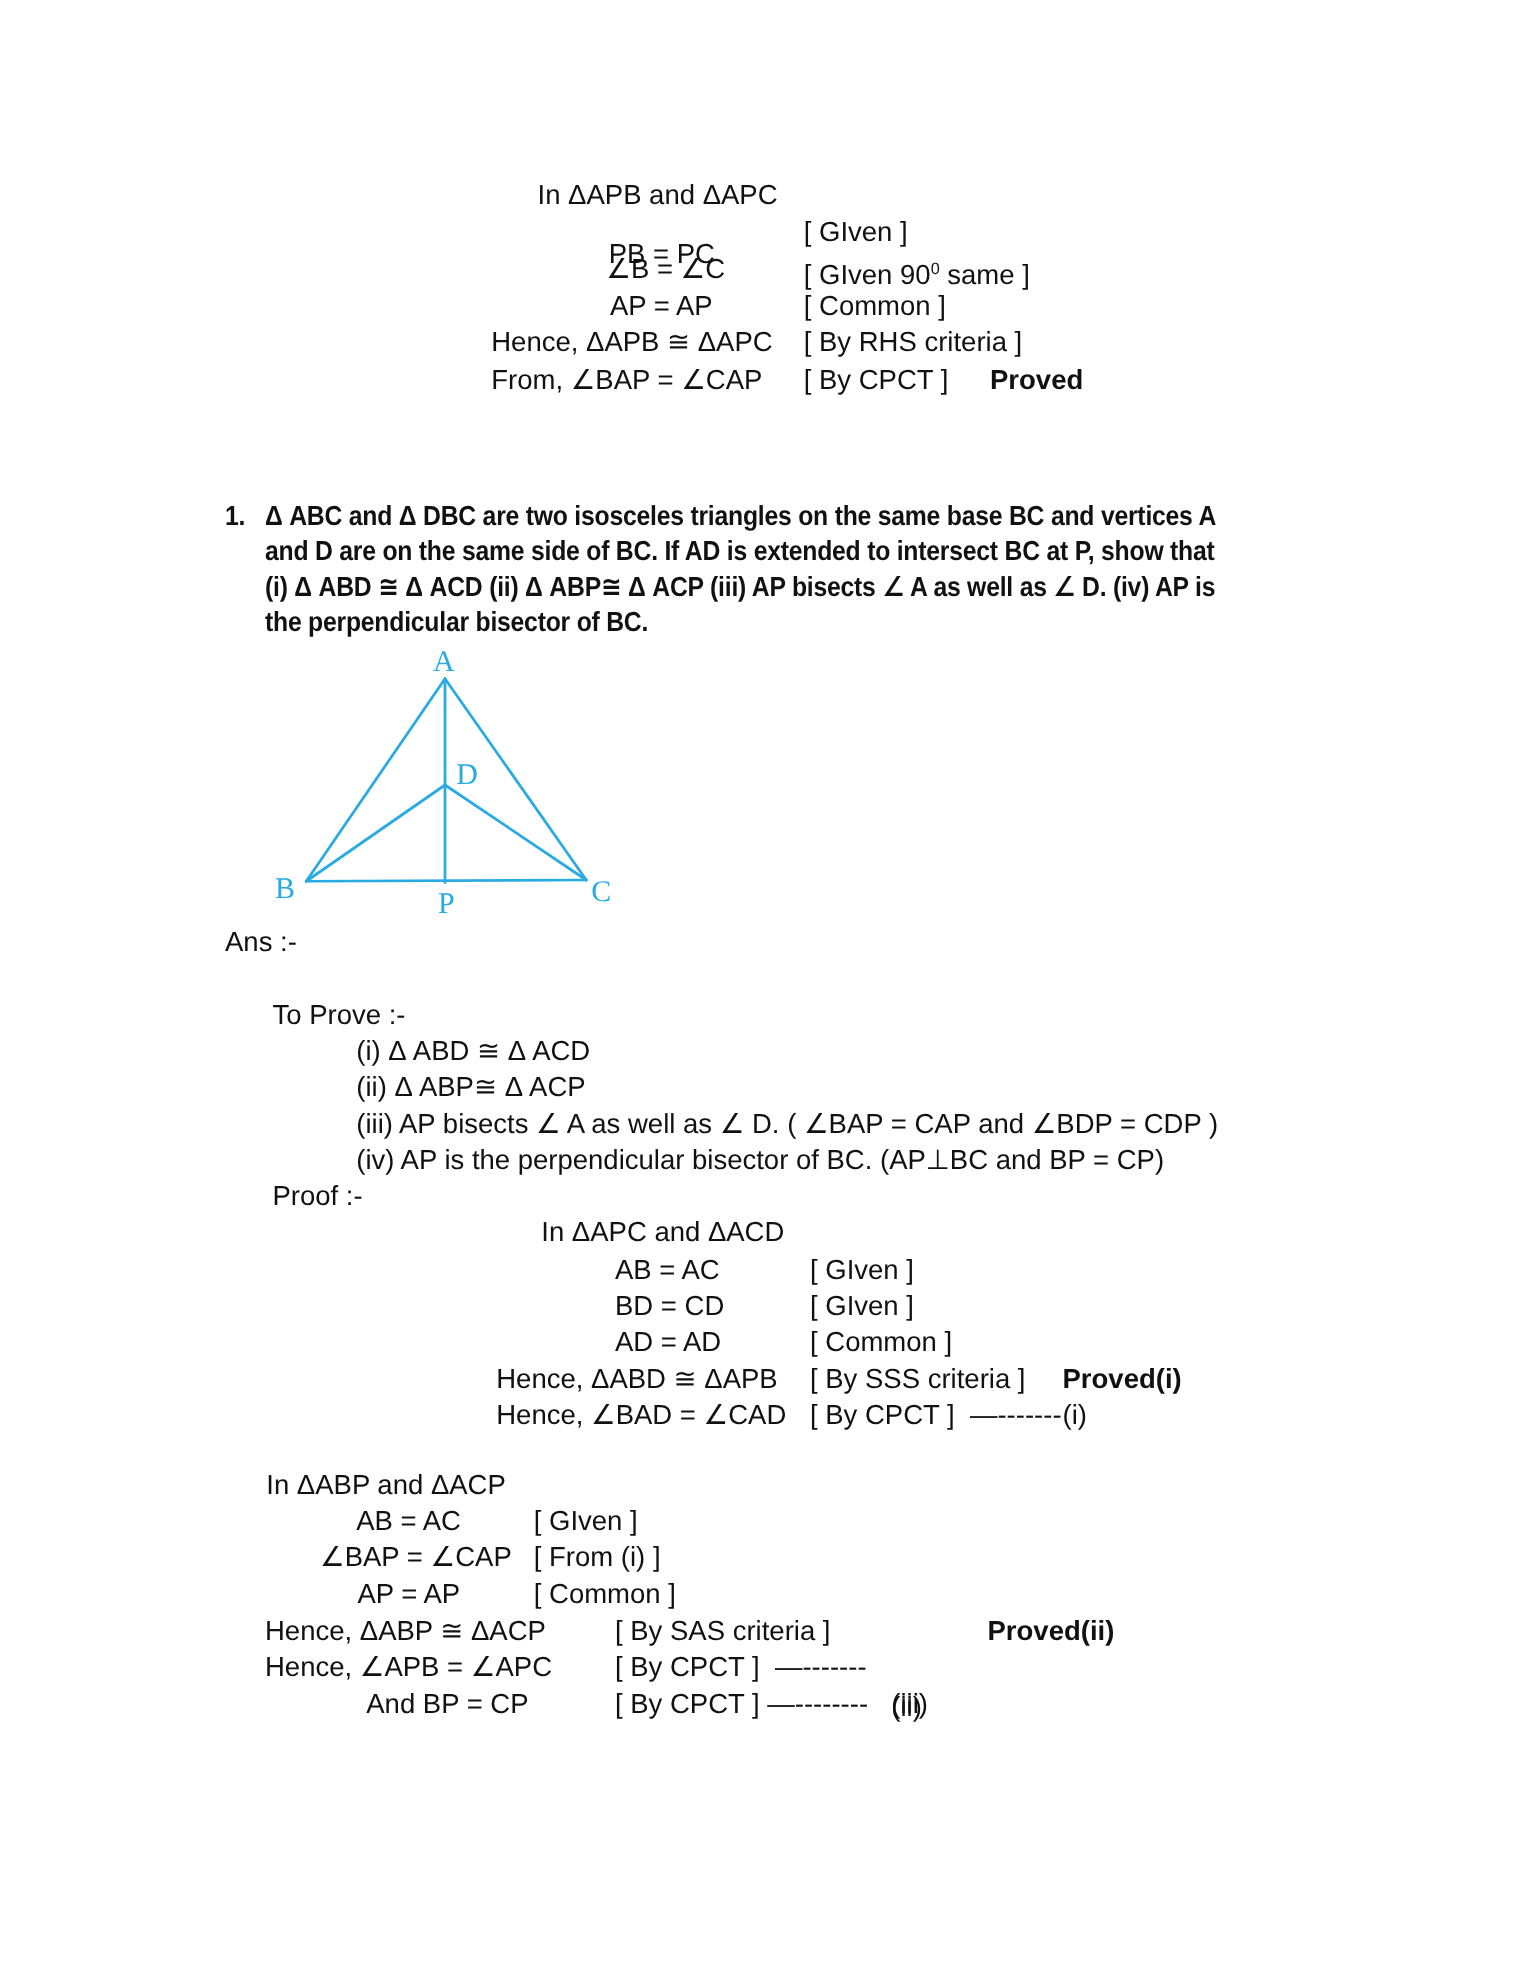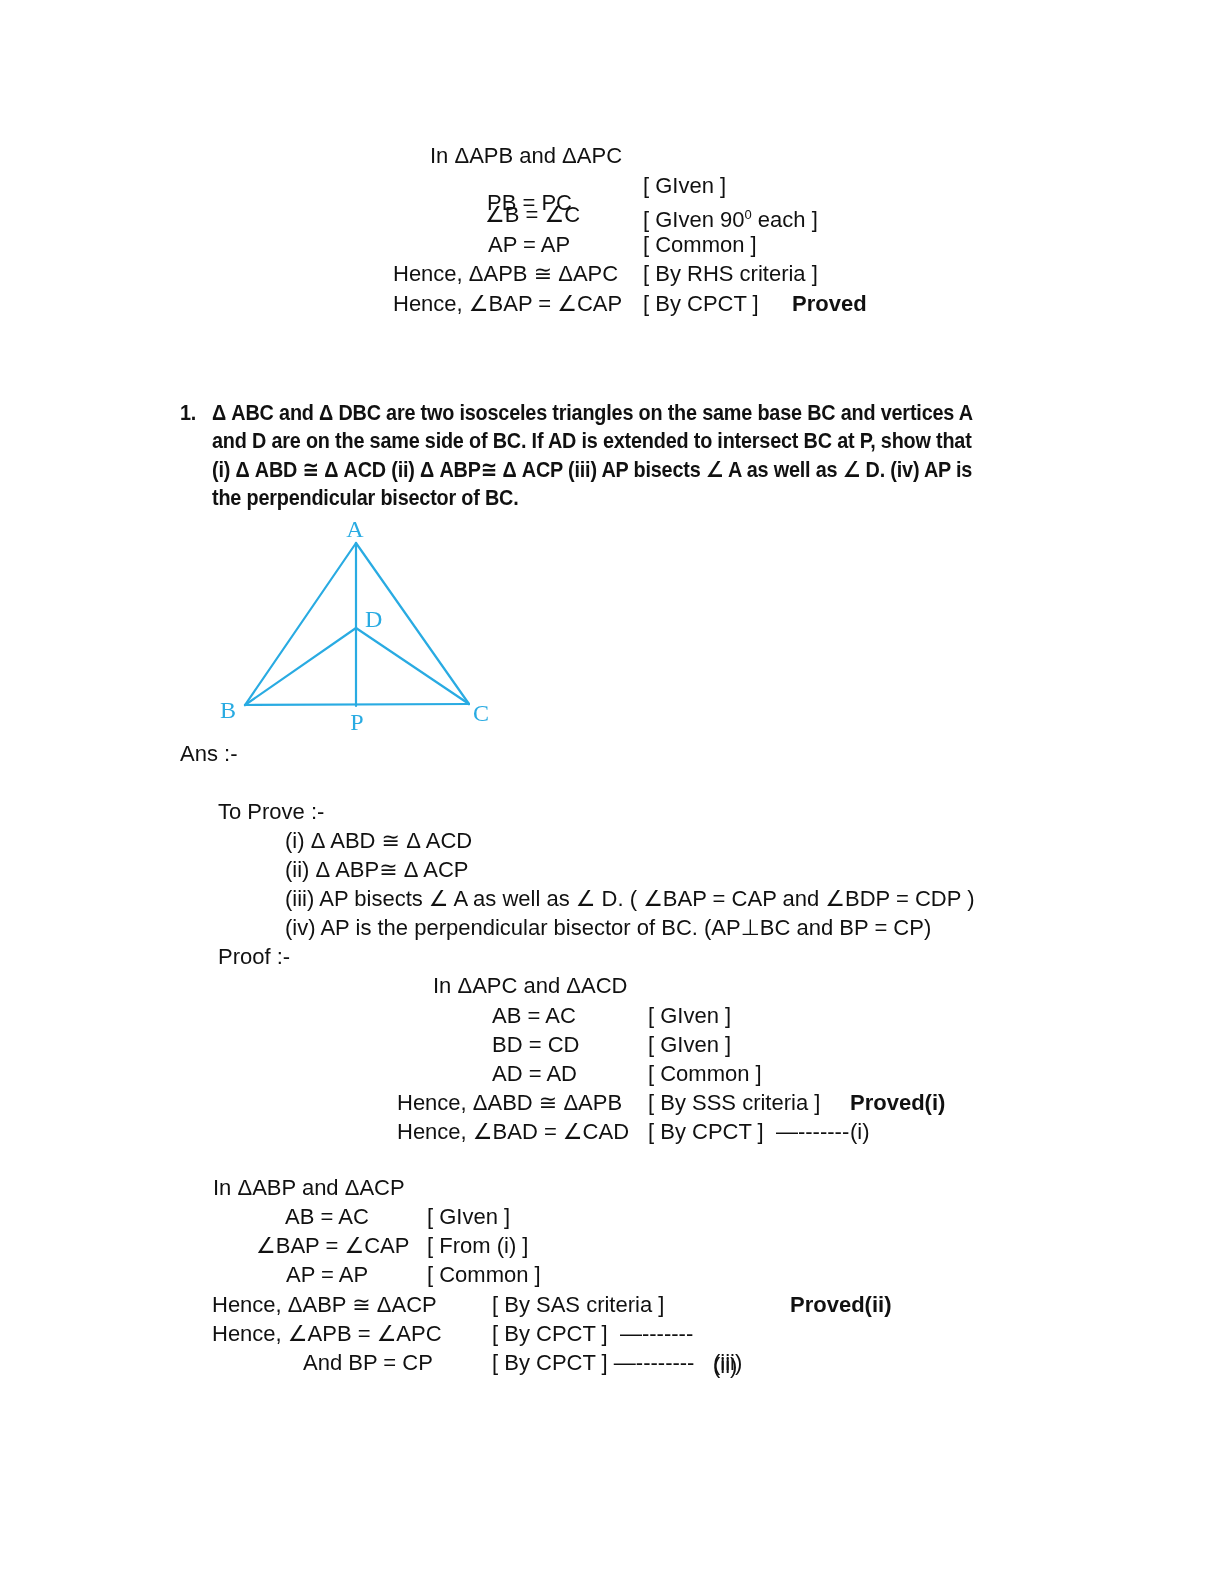--- a/index.html
+++ b/index.html
@@ -53,29 +53,29 @@
 <body>
 
 <div class="page">
 
   <div class="t" style="left:430px;top:141px">In ΔAPB and ΔAPC</div>
 
   <div class="t" style="left:487px;top:188px">PB = PC</div>
   <div class="t" style="left:643px;top:171px">[ GIven ]</div>
 
   <div class="t" style="left:485px;top:200px">∠B = ∠C</div>
-  <div class="t" style="left:643px;top:200px"><span>[ GIven 90</span><sup class="sup">0</sup><span> each ]</span></div>
+  <div class="t" style="left:643px;top:200px"><span>[ GIven 90</span><sup class="sup">0</sup><span> same ]</span></div>
 
   <div class="t" style="left:488px;top:230px">AP = AP</div>
   <div class="t" style="left:643px;top:230px">[ Common ]</div>
 
   <div class="t" style="left:393px;top:259px">Hence, ΔAPB ≅ ΔAPC</div>
   <div class="t" style="left:643px;top:259px">[ By RHS criteria ]</div>
 
-  <div class="t" style="left:393px;top:289px">Hence, ∠BAP = ∠CAP</div>
+  <div class="t" style="left:393px;top:289px">From, ∠BAP = ∠CAP</div>
   <div class="t" style="left:643px;top:289px">[ By CPCT ]</div>
   <div class="t proved" style="left:792px;top:289px">Proved</div>
 
 
   <div class="t qbold" style="left:180px;top:398px">1.</div>
   <div class="t qbold" style="left:212px;top:398px">Δ ABC and Δ DBC are two isosceles triangles on the same base BC and vertices A</div>
   <div class="t qbold" style="left:212px;top:426px">and D are on the same side of BC. If AD is extended to intersect BC at P, show that</div>
   <div class="t qbold" style="left:212px;top:455px">(i) Δ ABD ≅ Δ ACD (ii) Δ ABP≅ Δ ACP (iii) AP bisects ∠ A as well as ∠ D. (iv) AP is</div>
   <div class="t qbold" style="left:212px;top:483px">the perpendicular bisector of BC.</div>
 
@@ -136,17 +136,17 @@
   <div class="t" style="left:427px;top:1260px">[ Common ]</div>
 
   <div class="t" style="left:212px;top:1290px">Hence, ΔABP ≅ ΔACP</div>
   <div class="t" style="left:492px;top:1290px">[ By SAS criteria ]</div>
   <div class="t proved" style="left:790px;top:1290px">Proved(ii)</div>
 
   <div class="t" style="left:212px;top:1319px">Hence, ∠APB = ∠APC</div>
   <div class="t" style="left:492px;top:1319px">[ By CPCT ]  —-------</div>
   <div class="t" style="left:713px;top:1351px">(ii)</div>
 
-  <div class="t" style="left:303px;top:1348px">And BP = CP</div>
+  <div class="t" style="left:293px;top:1348px">And BP = CP</div>
   <div class="t" style="left:492px;top:1348px">[ By CPCT ] —--------</div>
   <div class="t" style="left:713px;top:1348px">(iii)</div>
 
 </div>
 
 </body></html>

